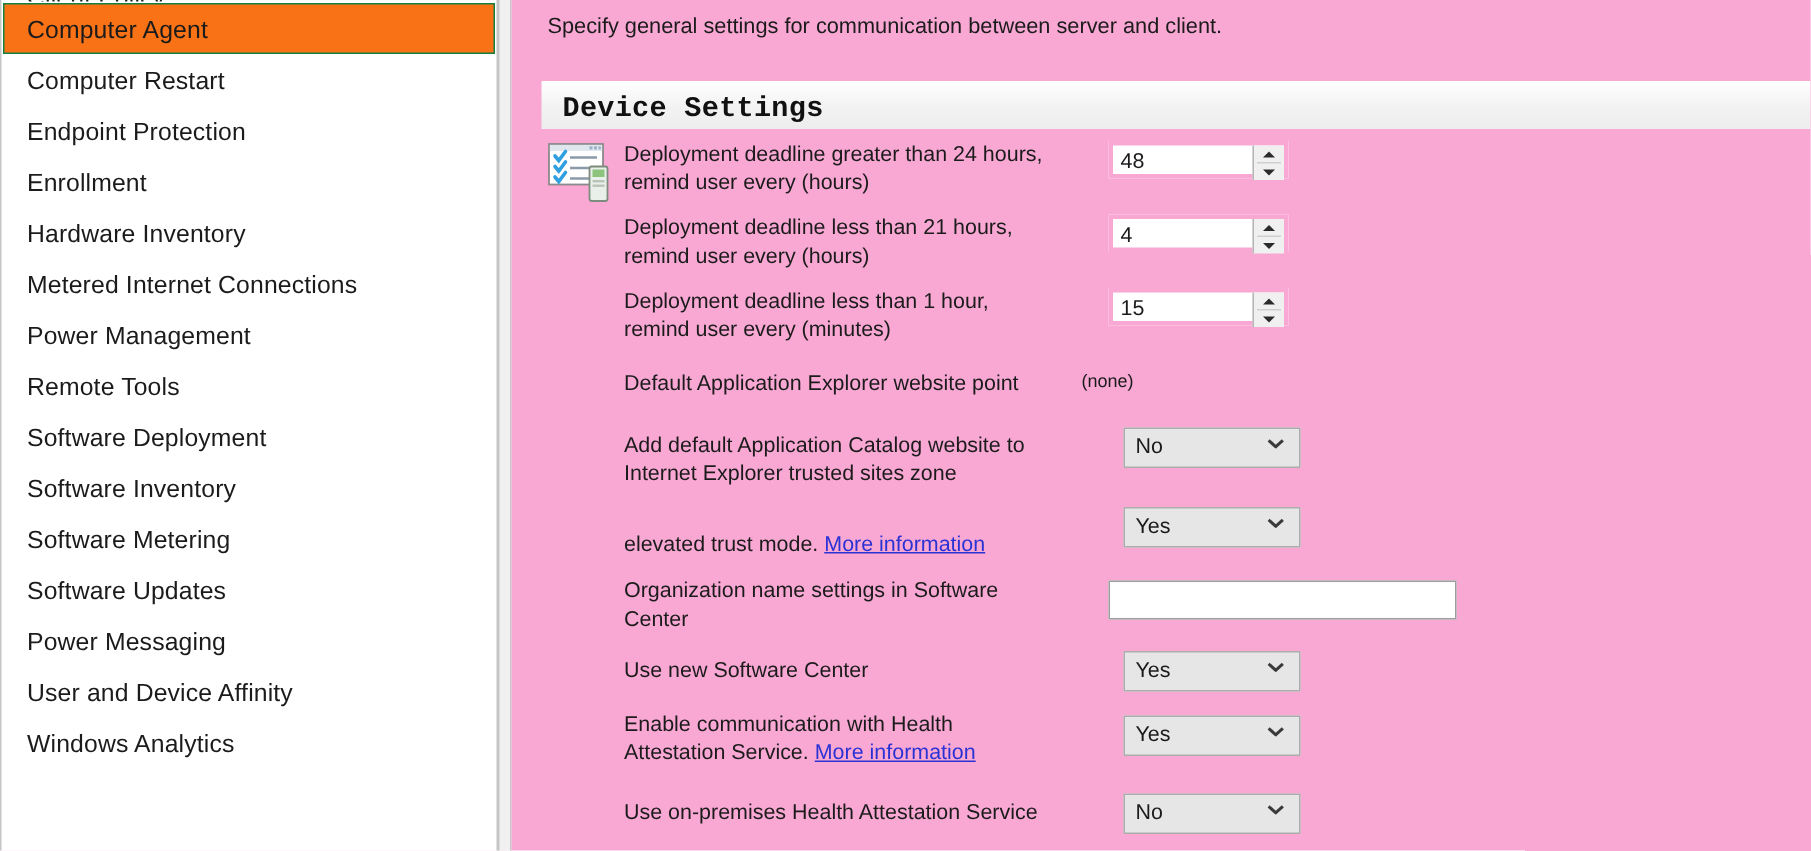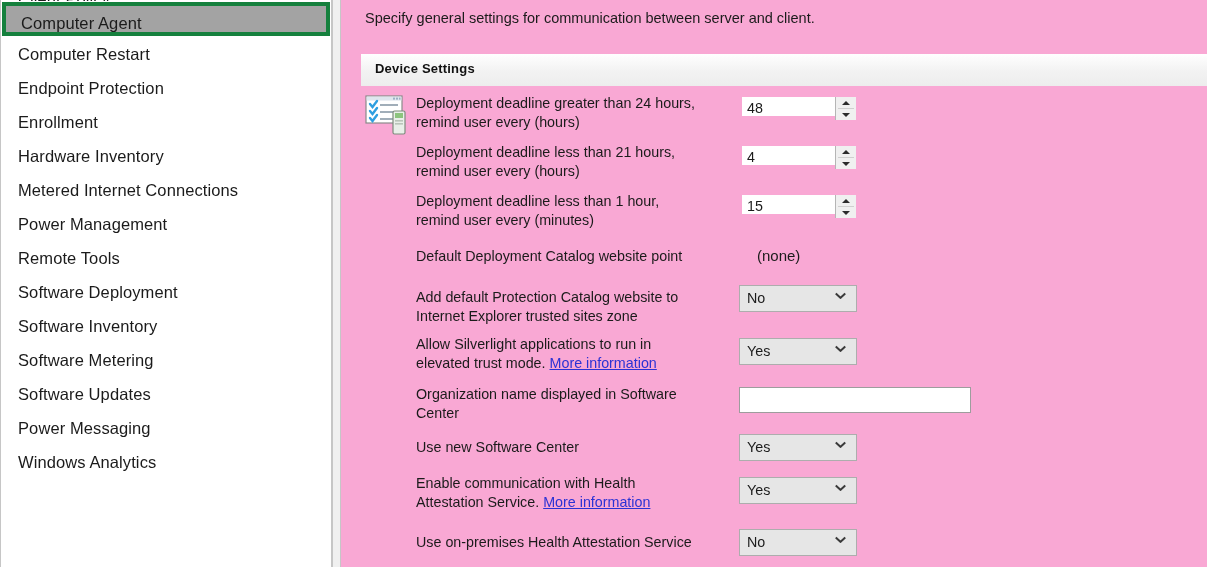--- a/index.html
+++ b/index.html
@@ -44,22 +44,22 @@
     padding-left: 15px;
     font-size: 16.5px;
     color: #1b1b1b;
     white-space: nowrap;
     box-sizing: border-box;
     border: 1px solid transparent;
     margin: 0 1px;
     letter-spacing: 0.1px;
   }
   .nav-item.selected {
-    background: #a3a3a3;
-    border: 4px solid #15803d;
+    background: #f97316;
+    border: 1px solid #15803d;
   }
   .nav-item.partial {
     height: 8px;
     line-height: 8px;
     overflow: hidden;
     font-size: 16.5px;
   }
   
   #sidebar-gutter {
     position: absolute;
@@ -95,24 +95,25 @@
     left: 20px;
     top: 54px;
     width: 846px;
     height: 32px;
     background: linear-gradient(to bottom, #ffffff 0%, #f2f2f2 55%, #ededed 100%);
   }
   #section-header .section-title {
     position: absolute;
     left: 14px;
     top: 7px;
-    font-size: 13px;
+    font-size: 19px;
     font-weight: bold;
     color: #111111;
     letter-spacing: 0.2px;
+    font-family: Liberation Mono, monospace;
   }
 
   
   #settings-body {
     position: absolute;
     left: 0;
     top: 0;
     width: 866px;
     height: 567px;
   }
@@ -198,21 +199,21 @@
   }
   .tri-dn {
     width: 0; height: 0;
     border-left: 4px solid transparent;
     border-right: 4px solid transparent;
     border-top: 4px solid #2b2b2b;
   }
 
   .combo {
     position: absolute;
-    left: 398px;
+    left: 408px;
     width: 118px;
     height: 27px;
     box-sizing: border-box;
     border: 1px solid #adadad;
     background: #e6e6e6;
   }
   .combo .cb-value {
     position: absolute;
     left: 7px;
     top: 4px;
@@ -243,22 +244,22 @@
     left: 398px;
     width: 232px;
     height: 26px;
     box-sizing: border-box;
     border: 1px solid #9d9d9d;
     background: #ffffff;
   }
 
   .static-value {
     position: absolute;
-    left: 416px;
-    font-size: 15px;
+    left: 380px;
+    font-size: 12px;
     color: #1b1b1b;
   }
 </style>
 </head>
 <body>
 
 <div id="sidebar-panel">
   <div id="sidebar-list">
 
     <div class="nav-item partial">Client Policy</div>
@@ -269,20 +270,21 @@
     <div class="nav-item">Enrollment</div>
     <div class="nav-item">Hardware Inventory</div>
     <div class="nav-item">Metered Internet Connections</div>
     <div class="nav-item">Power Management</div>
     <div class="nav-item">Remote Tools</div>
     <div class="nav-item">Software Deployment</div>
     <div class="nav-item">Software Inventory</div>
     <div class="nav-item">Software Metering</div>
     <div class="nav-item">Software Updates</div>
     <div class="nav-item">Power Messaging</div>
+    <div class="nav-item">User and Device Affinity</div>
     <div class="nav-item">Windows Analytics</div>
   </div>
   <div id="sidebar-gutter"></div>
 </div>
 
 <div id="detail-panel">
 
   <div id="intro-text">Specify general settings for communication between server and client.</div>
 
   <div id="section-header">
@@ -367,51 +369,51 @@
           <span class="divider"></span>
           <span class="sp-dn">
               <span class="tri-dn"></span>
             </span>
         </span>
       </div>
     </div>
 
     <div class="row" style="top:247px">
       <div class="row-label wide">
-        <span>Default Deployment Catalog website point</span>
+        <span>Default Application Explorer website point</span>
       </div>
       <div class="static-value" style="top:0px">(none)</div>
 
     </div>
 
     <div class="row" style="top:288px">
       <div class="row-label">
-        <span>Add default Protection Catalog website to</span><br>
+        <span>Add default Application Catalog website to</span><br>
         <span>Internet Explorer trusted sites zone</span>
       </div>
       <div class="combo" style="top:-3px">
         <span class="cb-value">No</span>
         <span class="chev"></span>
       </div>
     </div>
 
     <div class="row" style="top:335px">
       <div class="row-label">
-        <span>Allow Silverlight applications to run in</span><br>
+        <br>
         <span>elevated trust mode. </span><span class="more-link">More information</span>
       </div>
       <div class="combo" style="top:3px">
         <span class="cb-value">Yes</span>
         <span class="chev"></span>
       </div>
     </div>
 
     <div class="row" style="top:385px">
       <div class="row-label">
-        <span>Organization name displayed in Software</span><br>
+        <span>Organization name settings in Software</span><br>
         <span>Center</span>
       </div>
       <div class="textbox" style="top:2px"></div>
     </div>
 
     <div class="row" style="top:438px">
       <div class="row-label">
         <span>Use new Software Center</span>
       </div>
       <div class="combo" style="top:-4px">

